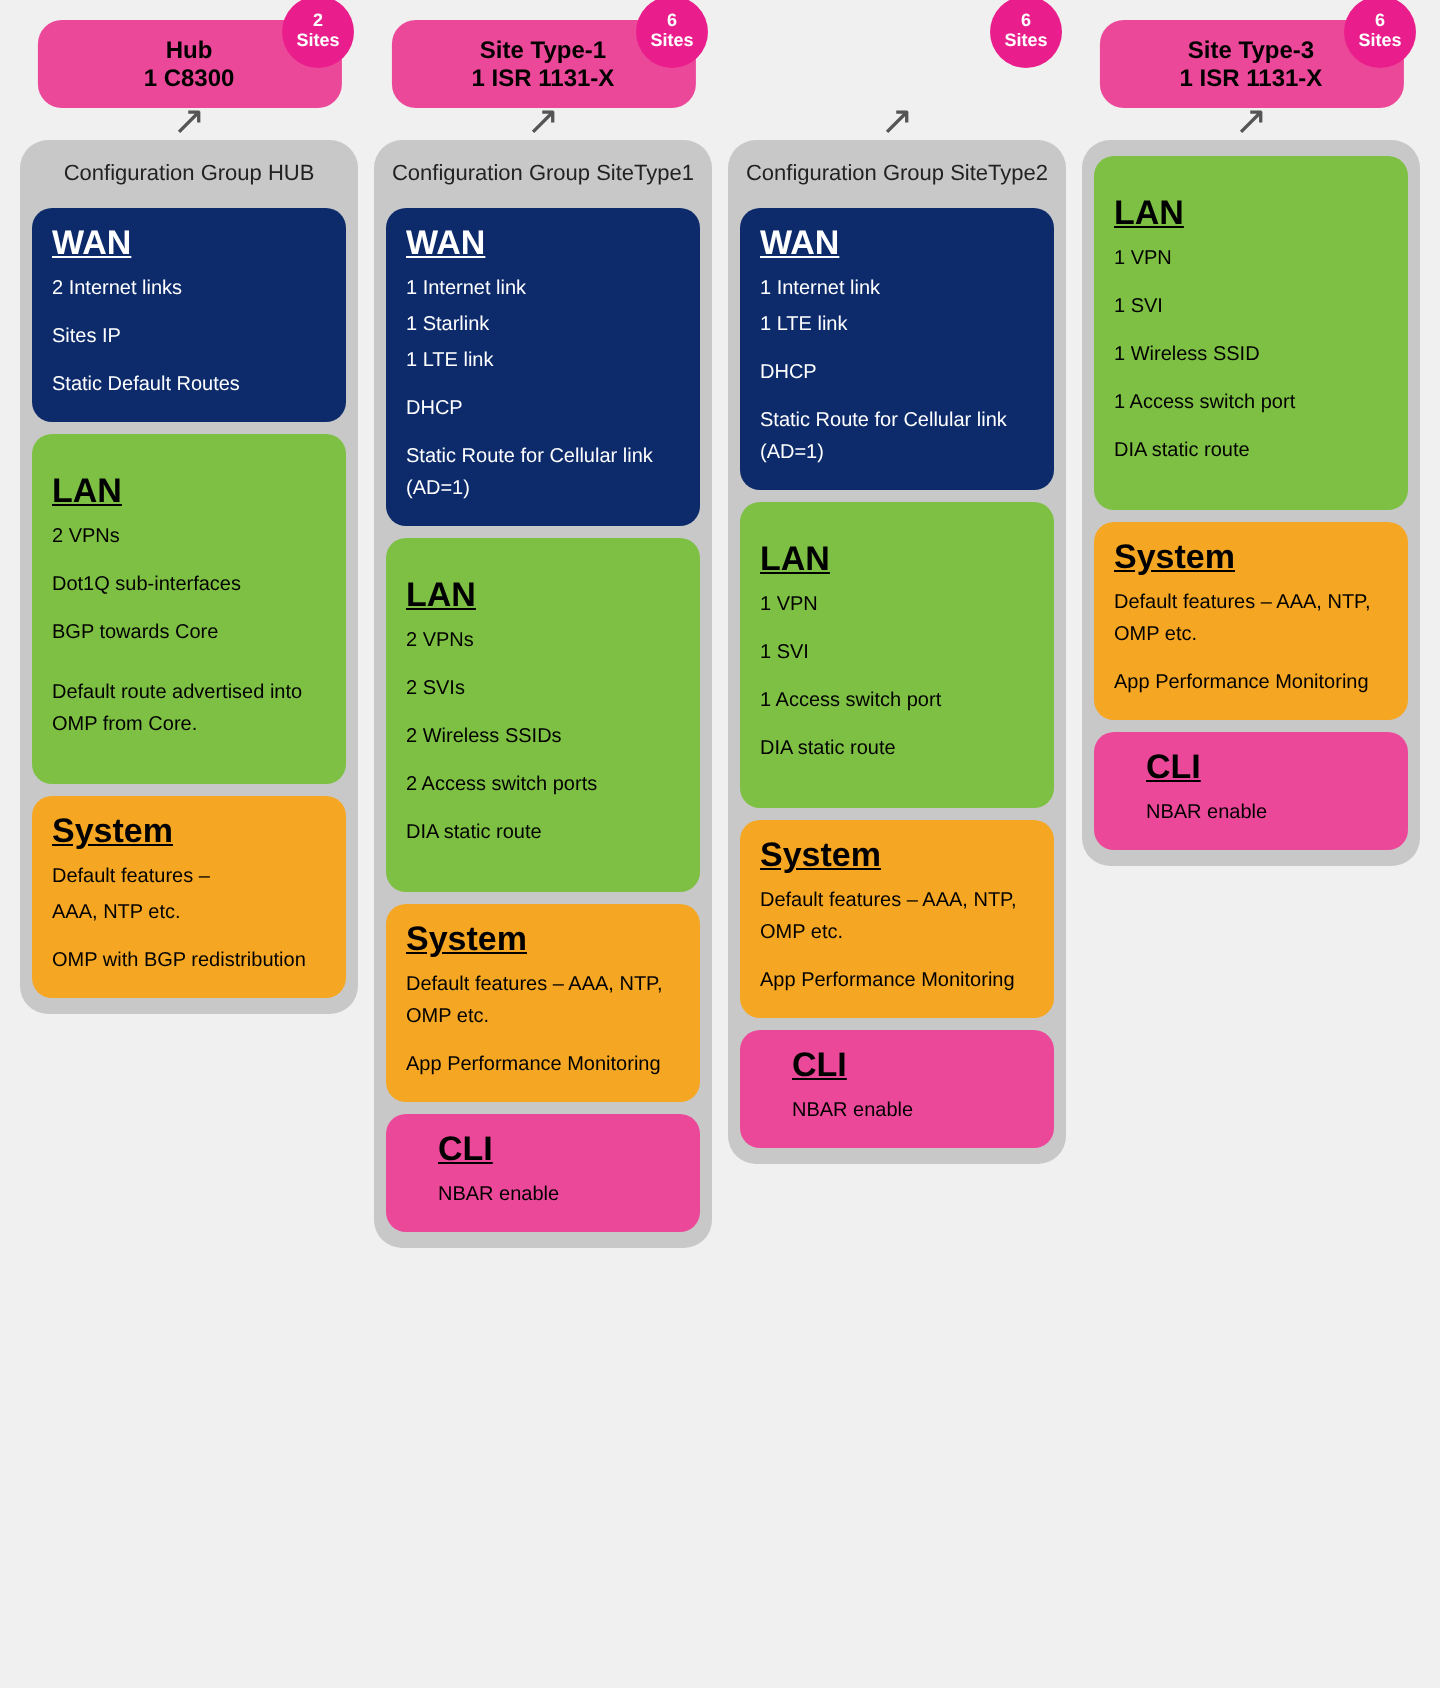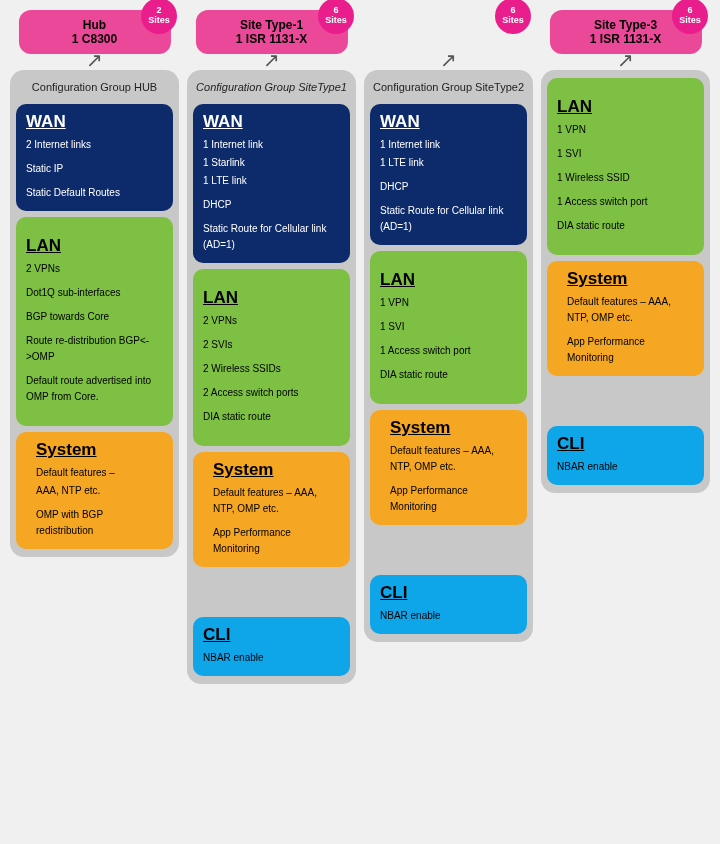--- a/index.html
+++ b/index.html
@@ -100,29 +100,28 @@
     }
     .section-lan {
       background: #7dc043;
       border-radius: 10px;
       padding: 19px 10px;
       color: #000;
     }
     .section-system {
       background: #f5a623;
       border-radius: 10px;
-      padding: 8px 20px;
-      color: #000;
-    }
-    .section-cli {
-      background: #0ea5e9;
-      border-radius: 10px;
       padding: 8px 10px;
       color: #000;
-      margin-top: 44px;
+    }
+    .section-cli {
+      background: #ec4899;
+      border-radius: 10px;
+      padding: 8px 26px;
+      color: #000;
     }
     .section-title {
       text-decoration: underline;
       font-weight: bold;
       font-size: 17px;
       margin-bottom: 5px;
       display: block;
     }
     .section-content {
       font-size: 10px;
@@ -141,56 +140,55 @@
         <div class="sites-bubble">2<br>Sites</div>
         <div class="device-badge">Hub<br>1 C8300</div>
         <div class="arrow-up">↗</div>
         <div class="config-group">
           <div class="config-group-title" style="white-space: pre-line;">Configuration Group HUB</div>
           <div class="section-wan">
             <span class="section-title">WAN</span>
             <div class="section-content">
               <p>2 Internet links</p>
               <p style="height: 4px;"></p>
-              <p>Static IP</p>
+              <p>Sites IP</p>
               <p style="height: 4px;"></p>
               <p>Static Default Routes</p>
             </div>
           </div>
           <div class="section-lan">
             <span class="section-title">LAN</span>
             <div class="section-content">
               <p>2 VPNs</p>
               <p style="height: 4px;"></p>
               <p>Dot1Q sub-interfaces</p>
               <p style="height: 4px;"></p>
               <p>BGP towards Core</p>
               <p style="height: 4px;"></p>
-              <p>Route re-distribution BGP&lt;-&gt;OMP</p>
               <p style="height: 4px;"></p>
               <p>Default route advertised into OMP from Core.</p>
             </div>
           </div>
           <div class="section-system">
             <span class="section-title">System</span>
             <div class="section-content">
               <p>Default features –</p>
               <p>AAA, NTP etc.</p>
               <p style="height: 4px;"></p>
               <p>OMP with BGP redistribution</p>
             </div>
           </div>
         </div>
       </div>
       <div class="column">
         <div class="sites-bubble">6<br>Sites</div>
         <div class="device-badge">Site Type-1<br>1 ISR 1131-X</div>
         <div class="arrow-up">↗</div>
         <div class="config-group">
-          <div class="config-group-title" style="white-space: pre-line; font-style: italic;">Configuration Group SiteType1</div>
+          <div class="config-group-title" style="white-space: pre-line;">Configuration Group SiteType1</div>
           <div class="section-wan">
             <span class="section-title">WAN</span>
             <div class="section-content">
               <p>1 Internet link</p>
               <p>1 Starlink</p>
               <p>1 LTE link</p>
               <p style="height: 4px;"></p>
               <p>DHCP</p>
               <p style="height: 4px;"></p>
               <p>Static Route for Cellular link (AD=1)</p>

